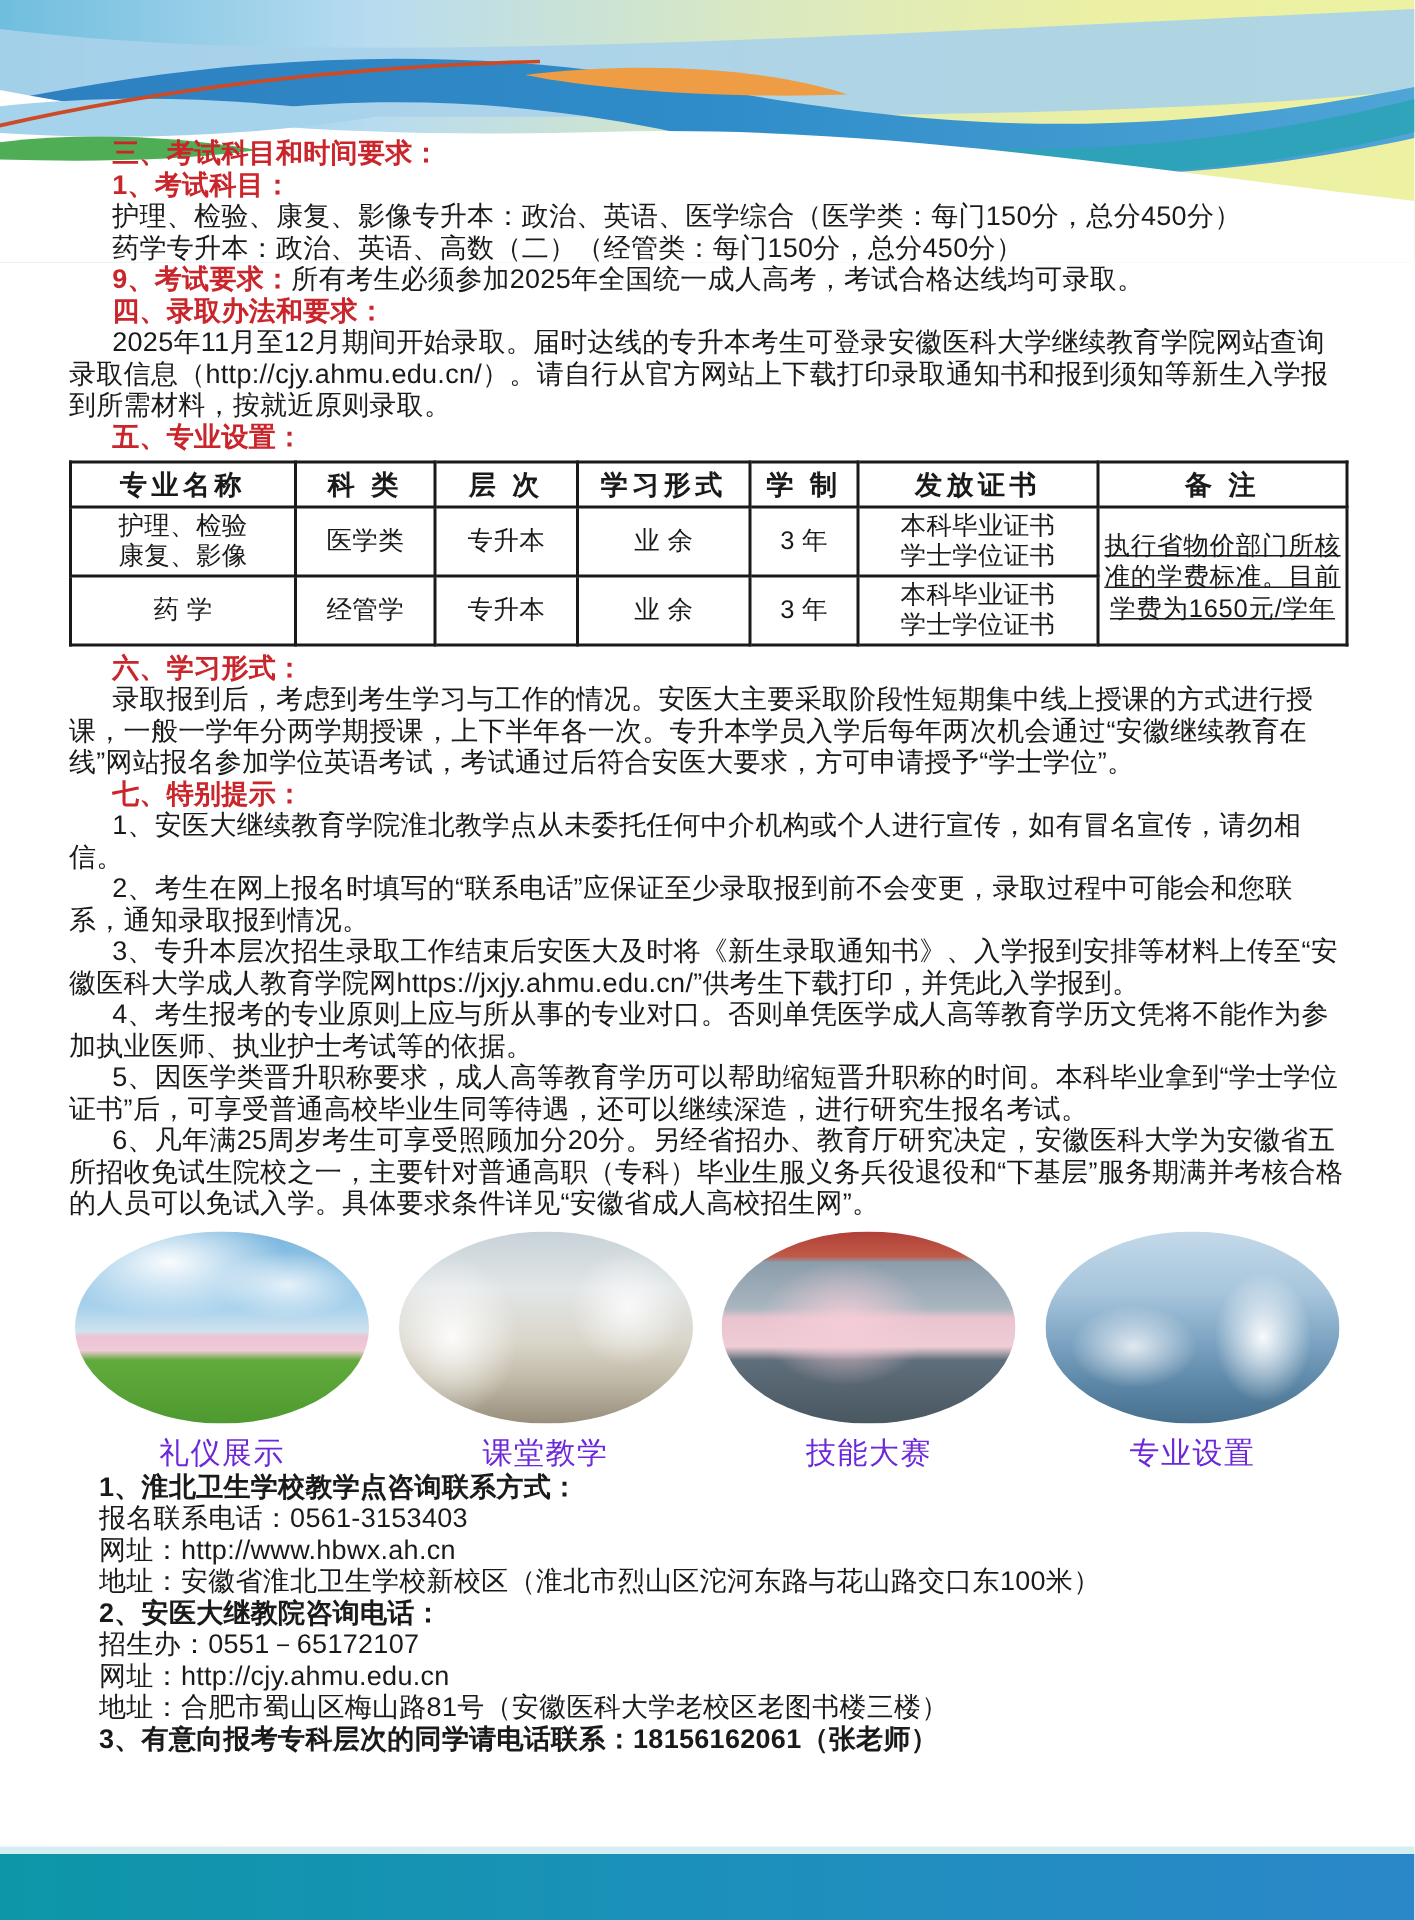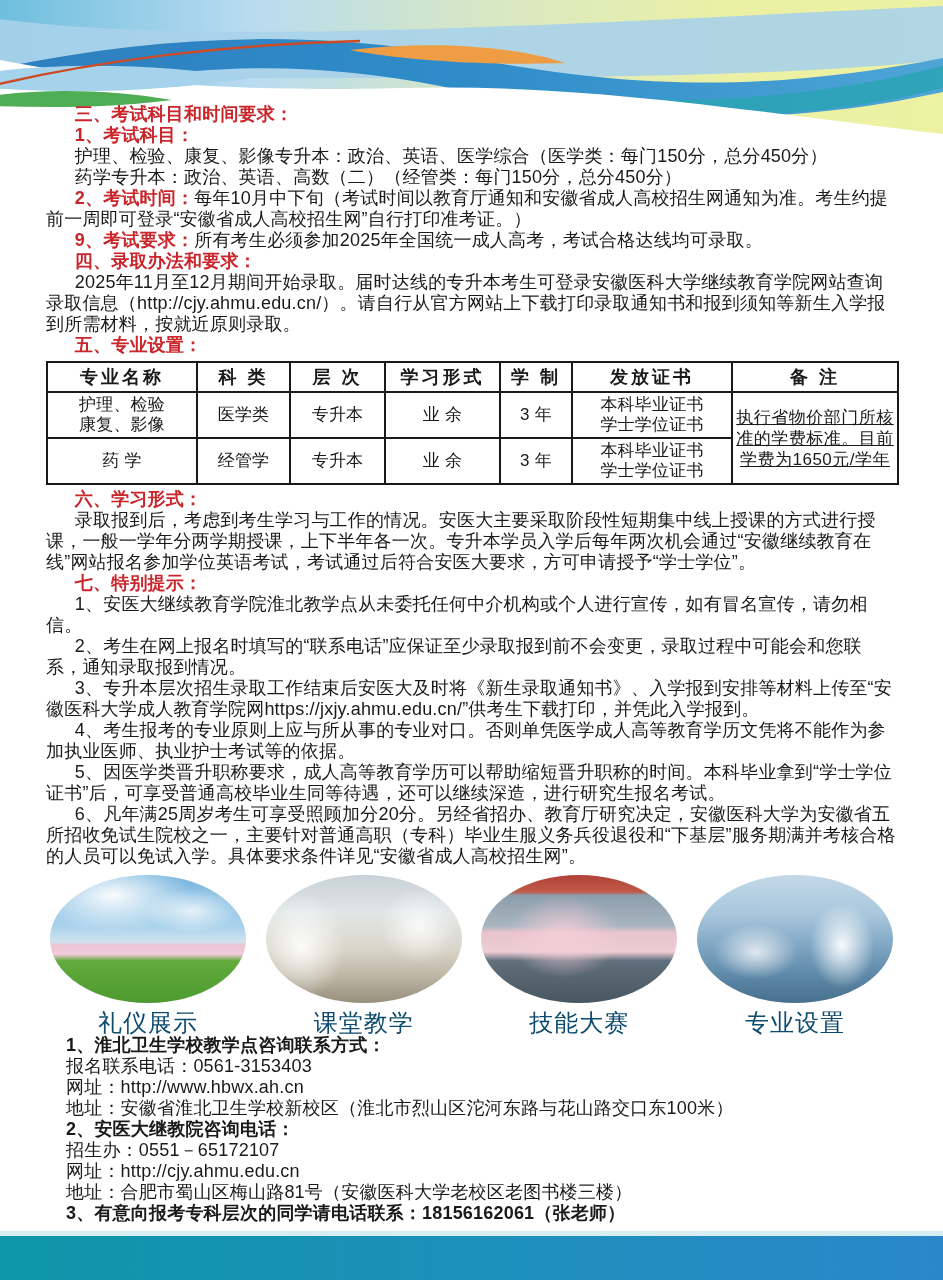--- a/index.html
+++ b/index.html
@@ -5,21 +5,21 @@
   * { margin:0; padding:0; box-sizing:border-box; }
   html,body { background:#fff; }
   body {
     width:943px; height:1280px; position:relative; overflow:hidden;
     font-family:"Liberation Sans","DejaVu Sans",sans-serif;
     color:var(--text-black,#1a1a1a);
   }
   .header-deco { position:absolute; top:0; left:0; width:943px; height:175px; }
 
   .content {
-    position:absolute; top:104px; left:46px; width:851px;
+    position:absolute; top:92px; left:46px; width:851px;
     font-size:18px; line-height:21px; letter-spacing:0.2px;
   }
   .content p { margin:0; text-indent:1.6em; }
   .red  { color:var(--heading-red,#c9252b); }
   .b    { font-weight:bold; }
   .h    { font-weight:bold; margin-top:2px; }
 
   
   table.majors {
     width:851px; border-collapse:collapse; table-layout:fixed;
@@ -52,21 +52,21 @@
     radial-gradient(26% 40% at 78% 40%, rgba(255,255,255,.8), rgba(255,255,255,0) 75%),
     linear-gradient(180deg,#c7d2d8 0%,#e2e6e7 30%,#d9d5c9 58%,#c0b8a6 78%,#978f7c 100%); }
   .oval.p3 { background:
     radial-gradient(40% 45% at 42% 48%, rgba(244,205,215,.95), rgba(244,205,215,0) 72%),
     linear-gradient(180deg,#b04038 0%,#c05a48 13%,#8c9dab 16%,#a9b6c0 40%,#e9c4ce 45%,#eecdd5 60%,#5f6f7b 67%,#495761 100%); }
   .oval.p4 { background:
     radial-gradient(22% 45% at 74% 55%, rgba(255,255,255,.95), rgba(255,255,255,0) 75%),
     radial-gradient(30% 30% at 30% 60%, rgba(250,250,252,.8), rgba(250,250,252,0) 72%),
     linear-gradient(180deg,#c3d9e8 0%,#a7c5dc 32%,#7ba3c1 58%,#5e89a8 78%,#486f8e 100%); }
   .photo figcaption {
-    margin-top:8px; font-size:24px; line-height:24px; color:#0c4a6e; letter-spacing:1px;
+    margin-top:8px; font-size:20px; line-height:24px; color:#6d28d9; letter-spacing:1px;
   }
 
   .contact { margin-left:2px; }
   .contact p { text-indent:1em; }
 
   
   .pre-footer { position:absolute; left:0; bottom:44px; width:943px; height:5px;
     background:#d6edf2; }
   .footer-bar { position:absolute; left:0; bottom:0; width:943px; height:44px;
     background:linear-gradient(90deg,var(--footer-teal,#0d96a8) 0%, #1f8fbe 60%, var(--footer-blue,#2b87c9) 100%); }
@@ -107,21 +107,20 @@
 
   <path d="M-10,86 C100,60 230,44 360,41" fill="none" stroke="#cc4a26" stroke-width="2.5"></path>
 </svg>
 
 <div class="content">
 
   <p class="red h">三、考试科目和时间要求：</p>
   <p class="red h">1、考试科目：</p>
   <p>护理、检验、康复、影像专升本：政治、英语、医学综合（医学类：每门150分，总分450分）</p>
   <p>药学专升本：政治、英语、高数（二）（经管类：每门150分，总分450分）</p>
-  <p><span class="red b">2、考试时间：</span><span>每年10月中下旬（考试时间以教育厅通知和安徽省成人高校招生网通知为准。考生约提前一周即可登录“安徽省成人高校招生网”自行打印准考证。）</span></p>
   <p><span class="red b">9、考试要求：</span><span>所有考生必须参加2025年全国统一成人高考，考试合格达线均可录取。</span></p>
 
   <p class="red h">四、录取办法和要求：</p>
   <p>2025年11月至12月期间开始录取。届时达线的专升本考生可登录安徽医科大学继续教育学院网站查询录取信息（http://cjy.ahmu.edu.cn/）。请自行从官方网站上下载打印录取通知书和报到须知等新生入学报到所需材料，按就近原则录取。</p>
 
   <p class="red h">五、专业设置：</p>
 
   <table class="majors">
     <colgroup>
       <col style="width:150px">

